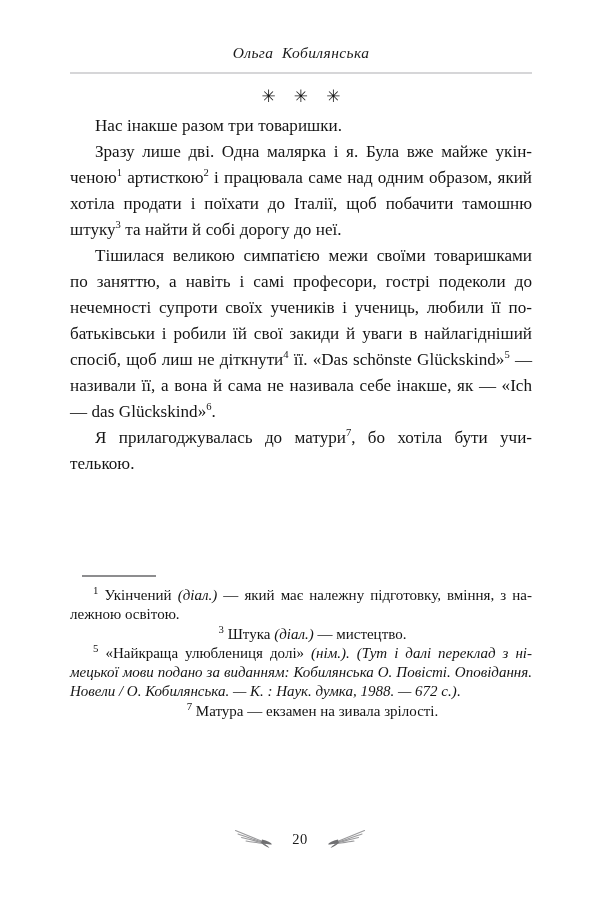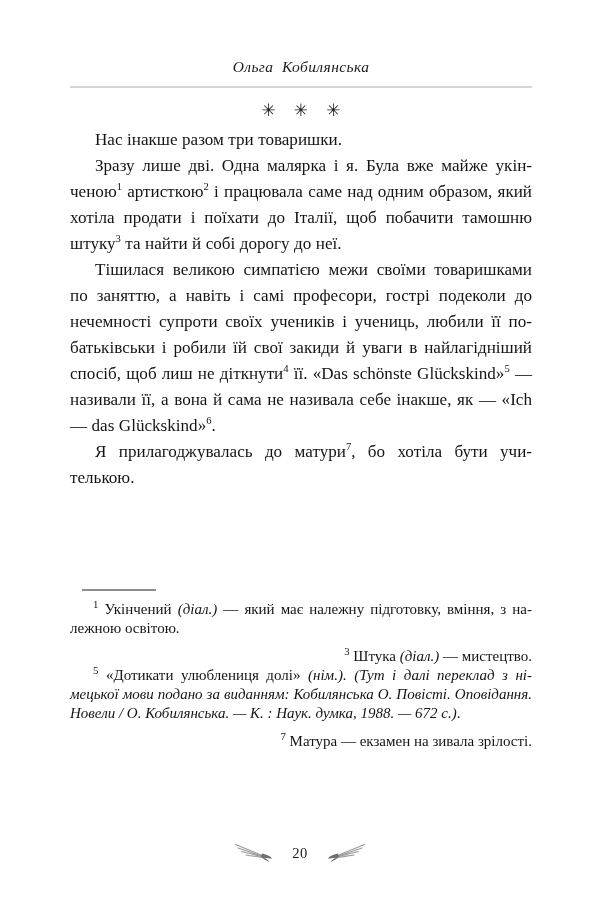--- a/index.html
+++ b/index.html
@@ -11,21 +11,21 @@
     width: 600px;
     height: 900px;
     font-family: "Liberation Serif", "DejaVu Serif", serif;
     color: #141414;
     overflow: hidden;
     position: relative;
   }
 
   .page {
     position: absolute;
-    left: 0; top: 14px;
+    left: 0; top: 0;
     width: 600px;
     height: 860px;
     box-sizing: border-box;
   }
 
   
   .running-head {
     position: absolute;
     left: 70px;
     top: 44px;
@@ -97,22 +97,21 @@
     margin: 0 0 9px 12px;
   }
   p.fn {
     margin: 0;
     font-size: 15px;
     line-height: 19.3px;
     text-align: justify;
     text-indent: 23px;
   }
   p.fn.ragged {
-    text-align: right;
-    margin-top: 8px;
+    text-align: center;
   }
   p.fn sup {
     font-size: 0.72em;
     vertical-align: 0.55em;
   }
   .it { font-style: italic; }
 
   
   .folio {
     position: absolute;
@@ -158,21 +157,21 @@
   <div class="footnotes">
 
     <div class="fn-rule"></div>
 
     <p class="fn"><sup>1</sup><span> Укінчений </span><span class="it">(діал.)</span><span> — який має належну підготовку, вміння, з на­лежною освітою.</span></p>
 
 
     <p class="fn ragged"><sup>3</sup><span> Штука </span><span class="it">(діал.)</span><span> — мистецтво.</span></p>
 
 
-    <p class="fn"><sup>5</sup><span> «Дотикати улюблениця долі» </span><span class="it">(нім.). (Тут і далі переклад з ні­мецької мови подано за виданням: Кобилянська О. Повісті. Оповідан­ня. Новели / О. Кобилянська. — К. : Наук. думка, 1988. — 672 с.)</span><span>.</span></p>
+    <p class="fn"><sup>5</sup><span> «Найкраща улюблениця долі» </span><span class="it">(нім.). (Тут і далі переклад з ні­мецької мови подано за виданням: Кобилянська О. Повісті. Оповідан­ня. Новели / О. Кобилянська. — К. : Наук. думка, 1988. — 672 с.)</span><span>.</span></p>
 
 
     <p class="fn ragged"><sup>7</sup><span> Матура — екзамен на зивала зрілості.</span></p>
 
   </div>
 
   <div class="folio">
 
     <svg class="wing" width="40" height="22" viewBox="0 0 40 22">
       <g fill="none" stroke="#9a9a9c" stroke-width="1.1" stroke-linecap="round">

